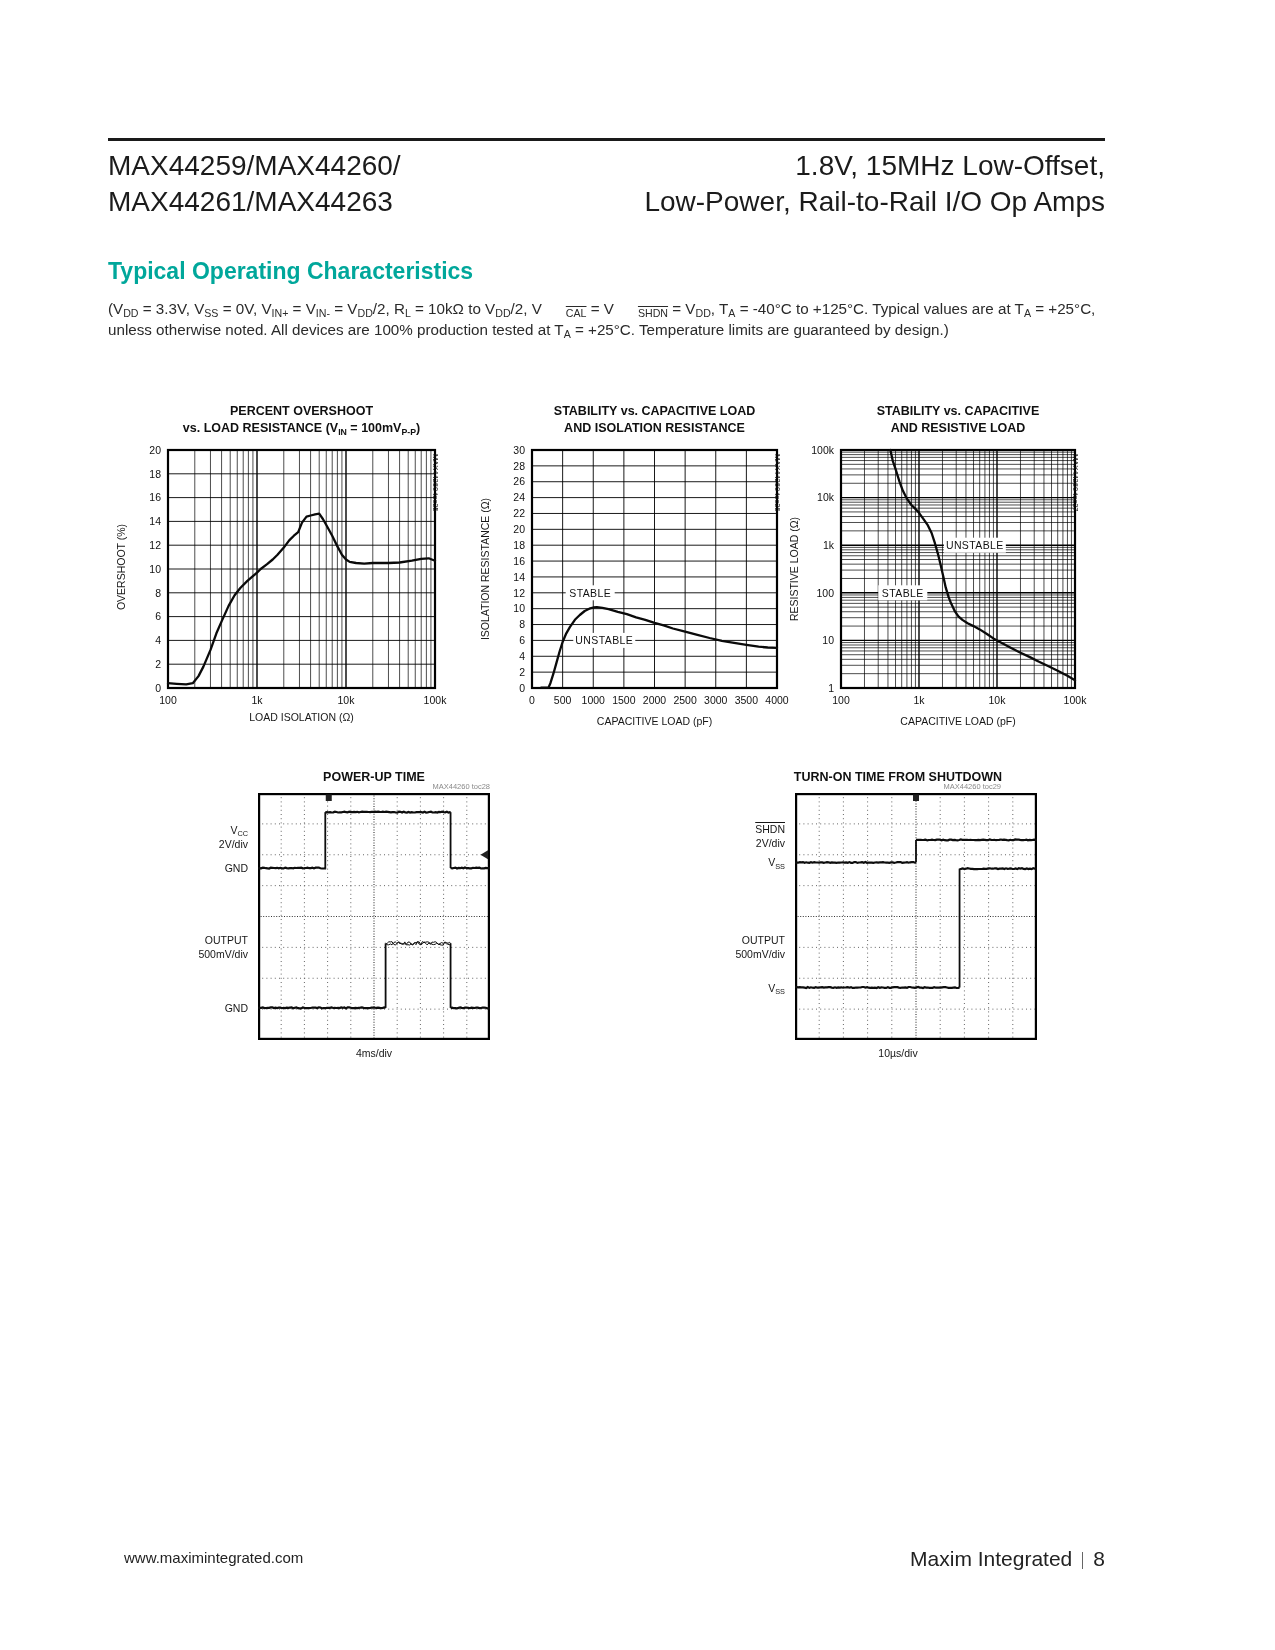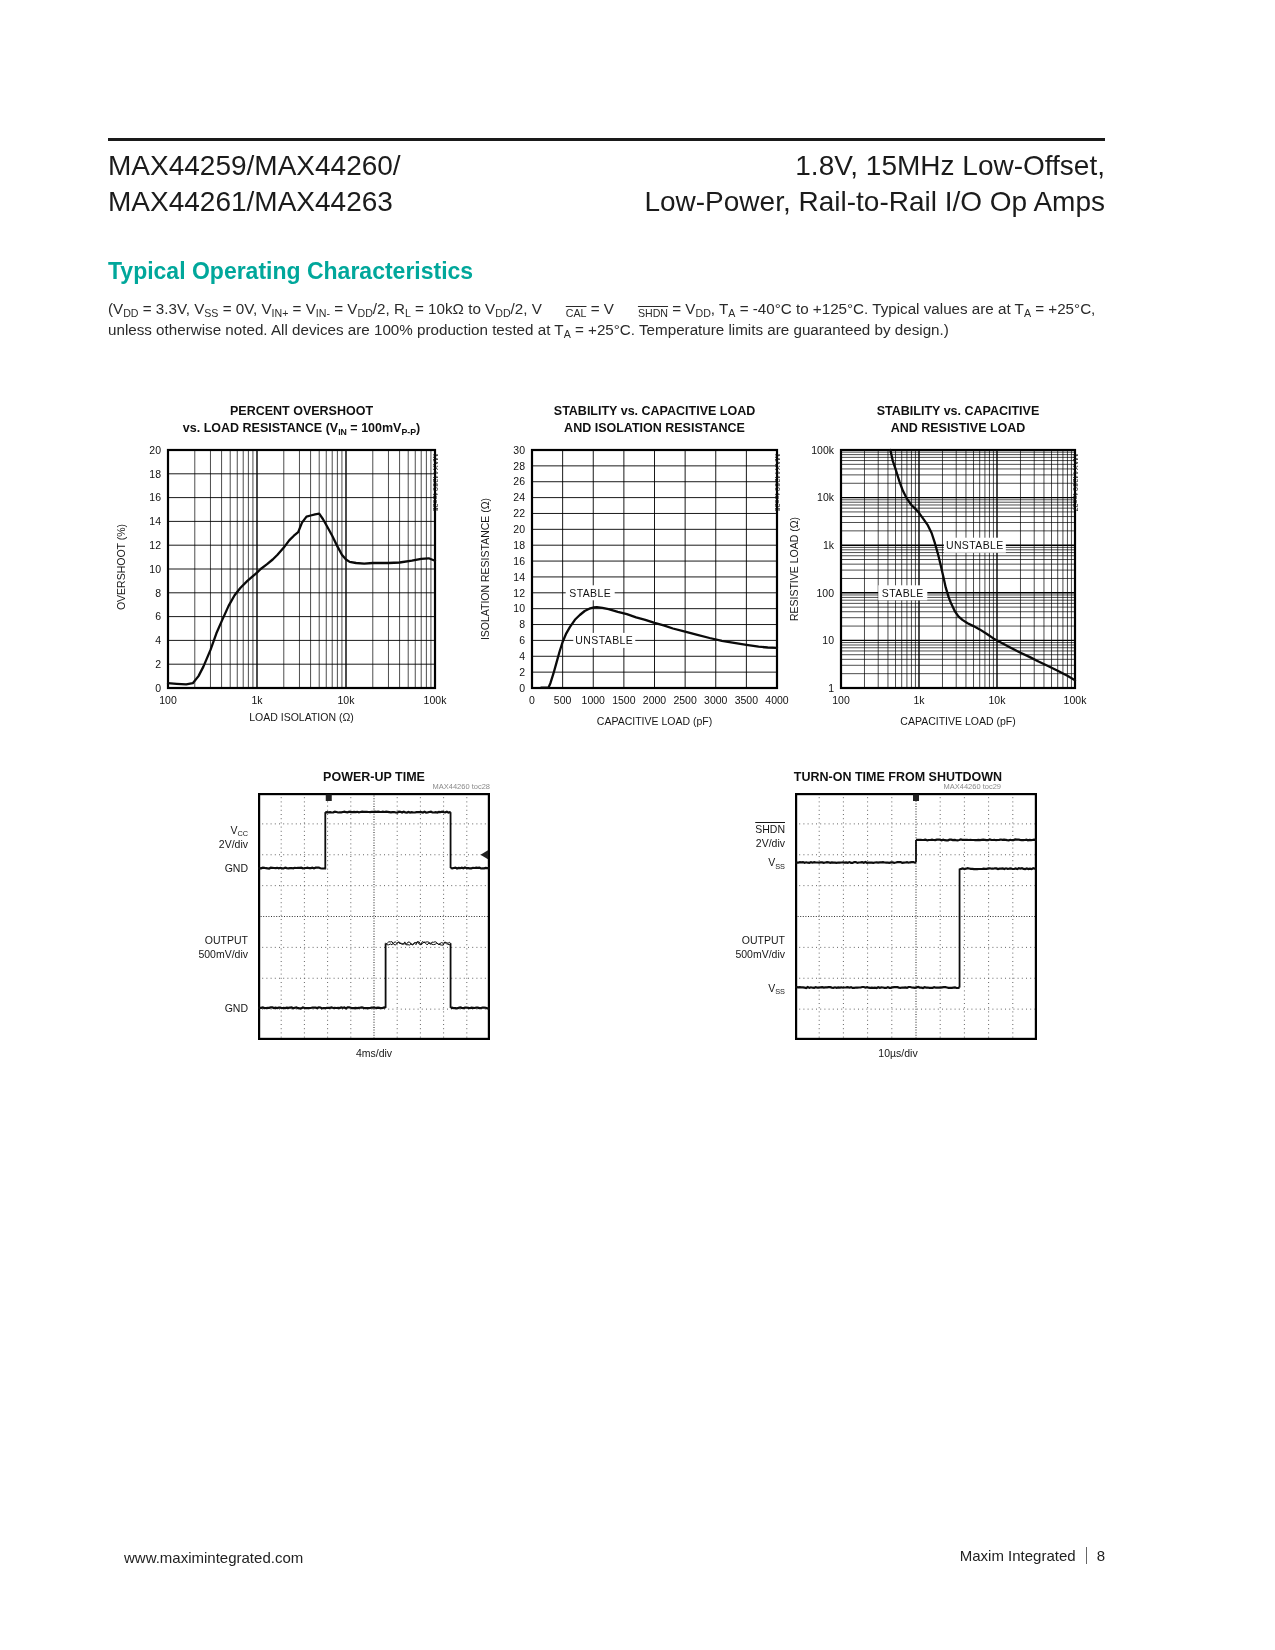--- a/index.html
+++ b/index.html
@@ -22,21 +22,21 @@
         font-size:10.5px;white-space:nowrap;color:#161616;}
   .psvg{position:absolute;left:-48px;top:-10px;overflow:visible;}
   .ssvg{position:absolute;left:0;top:0;}
   svg text{font-family:"Liberation Sans",sans-serif;fill:#111;}
   .wm{position:absolute;right:0;top:-11px;font-size:7.5px;color:#8a8a8a;}
   .slab{position:absolute;right:calc(100% + 10px);transform:translateY(-50%);
         text-align:right;font-size:10.5px;line-height:14px;white-space:nowrap;color:#161616;}
   .tlab{position:absolute;left:50%;top:calc(100% + 7px);transform:translateX(-50%);
         font-size:10.5px;color:#161616;}
   .footer-url{position:absolute;left:108px;top:1549px;font-size:15px;color:#222;margin-left:16px;}
-  .footer-right{position:absolute;right:170px;top:1547px;font-size:15px;color:#222;}
+  .footer-right{position:absolute;right:170px;top:1547px;font-size:21px;color:#222;}
   .pgbar{display:inline-block;width:1px;height:17px;background:#666;margin:0 10px;vertical-align:-3px;}
 </style>
 </head>
 <body>
 
 <div class="page">
 
   <div class="hrule"></div>
 
   <div class="partnames">

